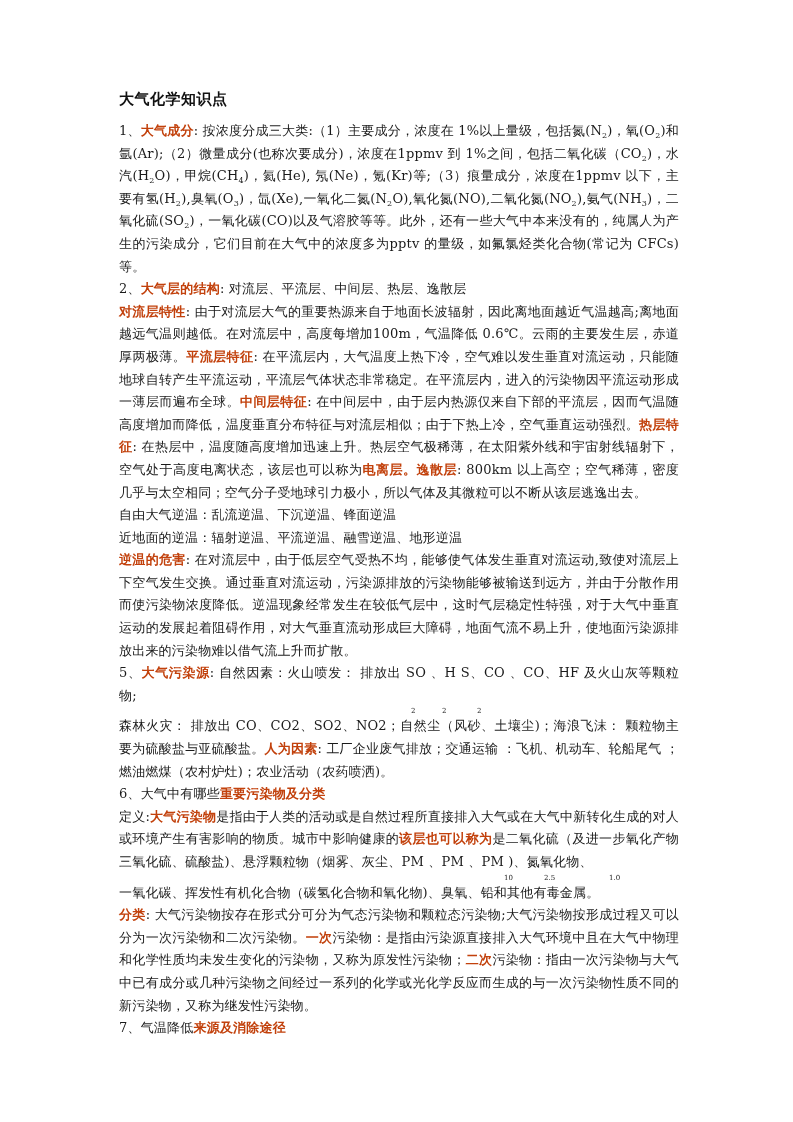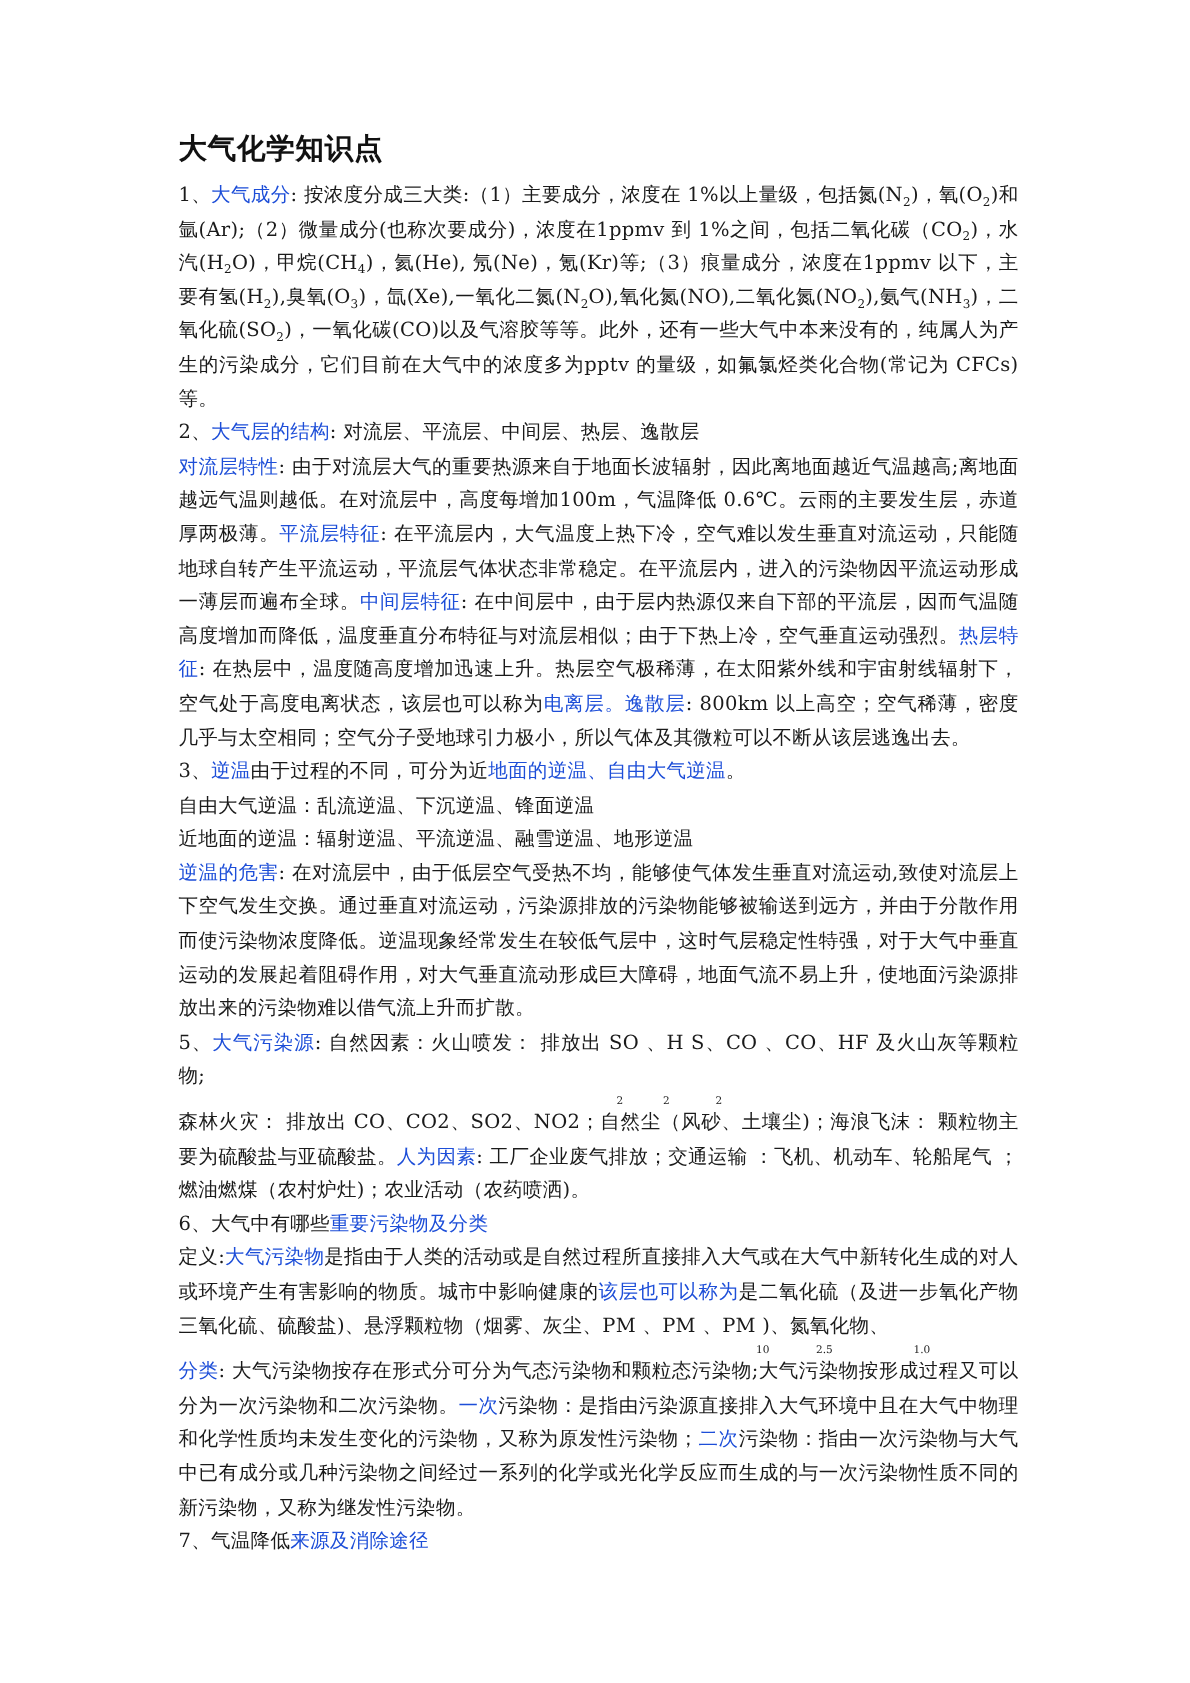--- a/index.html
+++ b/index.html
@@ -1,22 +1,22 @@
 <!DOCTYPE html>
 <html><head>
 <meta charset="utf-8">
 <style>
   html, body { margin: 0; padding: 0; background: #ffffff; }
   body { width: 793px; height: 1122px; position: relative; overflow: hidden;
          font-family: "DejaVu Serif", "Liberation Serif", serif; color: #1a1a1a; }
   .page { position: absolute; left: 119px; top: 86px; width: 560px; }
   .title { font-family: "DejaVu Sans", "Liberation Sans", sans-serif; font-weight: bold;
-           font-size: 19px; line-height: 26px; margin: 0 0 8px 0; color: #111; letter-spacing: 0.5px; }
+           font-size: 15px; line-height: 26px; margin: 0 0 8px 0; color: #111; letter-spacing: 0.5px; }
   .p { font-size: 13px; line-height: 22.6px; margin: 0; text-align: justify; letter-spacing: 0.2px; }
-  .p b, .p .b { font-family: "DejaVu Sans", "Liberation Sans", sans-serif; font-weight: normal; color: #1d4ed8; }
+  .p b, .p .b { font-family: "DejaVu Sans", "Liberation Sans", sans-serif; font-weight: bold; color: #c2410c; }
   sub { font-size: 8px; line-height: 0; vertical-align: -3px; }
   .subline { font-size: 7px; line-height: 8px; height: 8px; position: relative; }
   .subline span { position: absolute; top: 0; }
 </style>
 </head>
 <body>
 
 <div class="page">
   <h1 class="title">大气化学知识点</h1>
 
@@ -25,23 +25,20 @@
   </p>
 
   <p class="p">
     <span>2、</span><b>大气层的结构</b><span>: 对流层、平流层、中间层、热层、逸散层</span>
   </p>
 
   <p class="p">
     <b>对流层特性</b><span>: 由于对流层大气的重要热源来自于地面长波辐射，因此离地面越近气温越高;离地面越远气温则越低。在对流层中，高度每增加100m，气温降低 0.6℃。云雨的主要发生层，赤道厚两极薄。</span><b>平流层特征</b><span>: 在平流层内，大气温度上热下冷，空气难以发生垂直对流运动，只能随地球自转产生平流运动，平流层气体状态非常稳定。在平流层内，进入的污染物因平流运动形成一薄层而遍布全球。</span><b>中间层特征</b><span>: 在中间层中，由于层内热源仅来自下部的平流层，因而气温随高度增加而降低，温度垂直分布特征与对流层相似；由于下热上冷，空气垂直运动强烈。</span><b>热层特征</b><span>: 在热层中，温度随高度增加迅速上升。热层空气极稀薄，在太阳紫外线和宇宙射线辐射下，空气处于高度电离状态，该层也可以称为</span><b>电离层。逸散层</b><span>: 800km 以上高空；空气稀薄，密度几乎与太空相同；空气分子受地球引力极小，所以气体及其微粒可以不断从该层逃逸出去。</span>
   </p>
 
-  <p class="p">
-    <span>3、</span><b>逆温</b><span>由于过程的不同，可分为近</span><b>地面的逆温、自由大气逆温</b><span>。</span>
-  </p>
   <p class="p">自由大气逆温：乱流逆温、下沉逆温、锋面逆温</p>
   <p class="p">近地面的逆温：辐射逆温、平流逆温、融雪逆温、地形逆温</p>
   <p class="p">
     <b>逆温的危害</b><span>: 在对流层中，由于低层空气受热不均，能够使气体发生垂直对流运动,致使对流层上下空气发生交换。通过垂直对流运动，污染源排放的污染物能够被输送到远方，并由于分散作用而使污染物浓度降低。逆温现象经常发生在较低气层中，这时气层稳定性特强，对于大气中垂直运动的发展起着阻碍作用，对大气垂直流动形成巨大障碍，地面气流不易上升，使地面污染源排放出来的污染物难以借气流上升而扩散。</span>
   </p>
 
 
   <p class="p">
     <span>5、</span><b>大气污染源</b><span>: 自然因素：火山喷发： 排放出 SO 、H S、CO 、CO、HF 及火山灰等颗粒物;</span>
   </p>
@@ -58,20 +55,21 @@
     <span>6、</span><span>大气中有哪些</span><b>重要污染物及分类</b>
   </p>
   <p class="p">
     <span>定义:</span><b>大气污染物</b><span>是指由于人类的活动或是自然过程所直接排入大气或在大气中新转化生成的对人或环境产生有害影响的物质。城市中影响健康的</span><b>该层也可以称为</b><span>是二氧化硫（及进一步氧化产物三氧化硫、硫酸盐)、悬浮颗粒物（烟雾、灰尘、PM 、PM  、PM  )、氮氧化物、</span>
   </p>
   <div class="subline">
     <span style="left:385px">10</span>
     <span style="left:425px">2.5</span>
     <span style="left:490px">1.0</span>
   </div>
+  <p class="p">一氧化碳、挥发性有机化合物（碳氢化合物和氧化物)、臭氧、铅和其他有毒金属。</p>
   <p class="p">
     <b>分类</b><span>: 大气污染物按存在形式分可分为气态污染物和颗粒态污染物;大气污染物按形成过程又可以分为一次污染物和二次污染物。</span><b>一次</b><span>污染物：是指由污染源直接排入大气环境中且在大气中物理和化学性质均未发生变化的污染物，又称为原发性污染物；</span><b>二次</b><span>污染物：指由一次污染物与大气中已有成分或几种污染物之间经过一系列的化学或光化学反应而生成的与一次污染物性质不同的新污染物，又称为继发性污染物。</span>
   </p>
 
   <p class="p">
     <span>7、</span><span>气温降低</span><b>来源及消除途径</b>
   </p>
 </div>
 
 </body></html>

